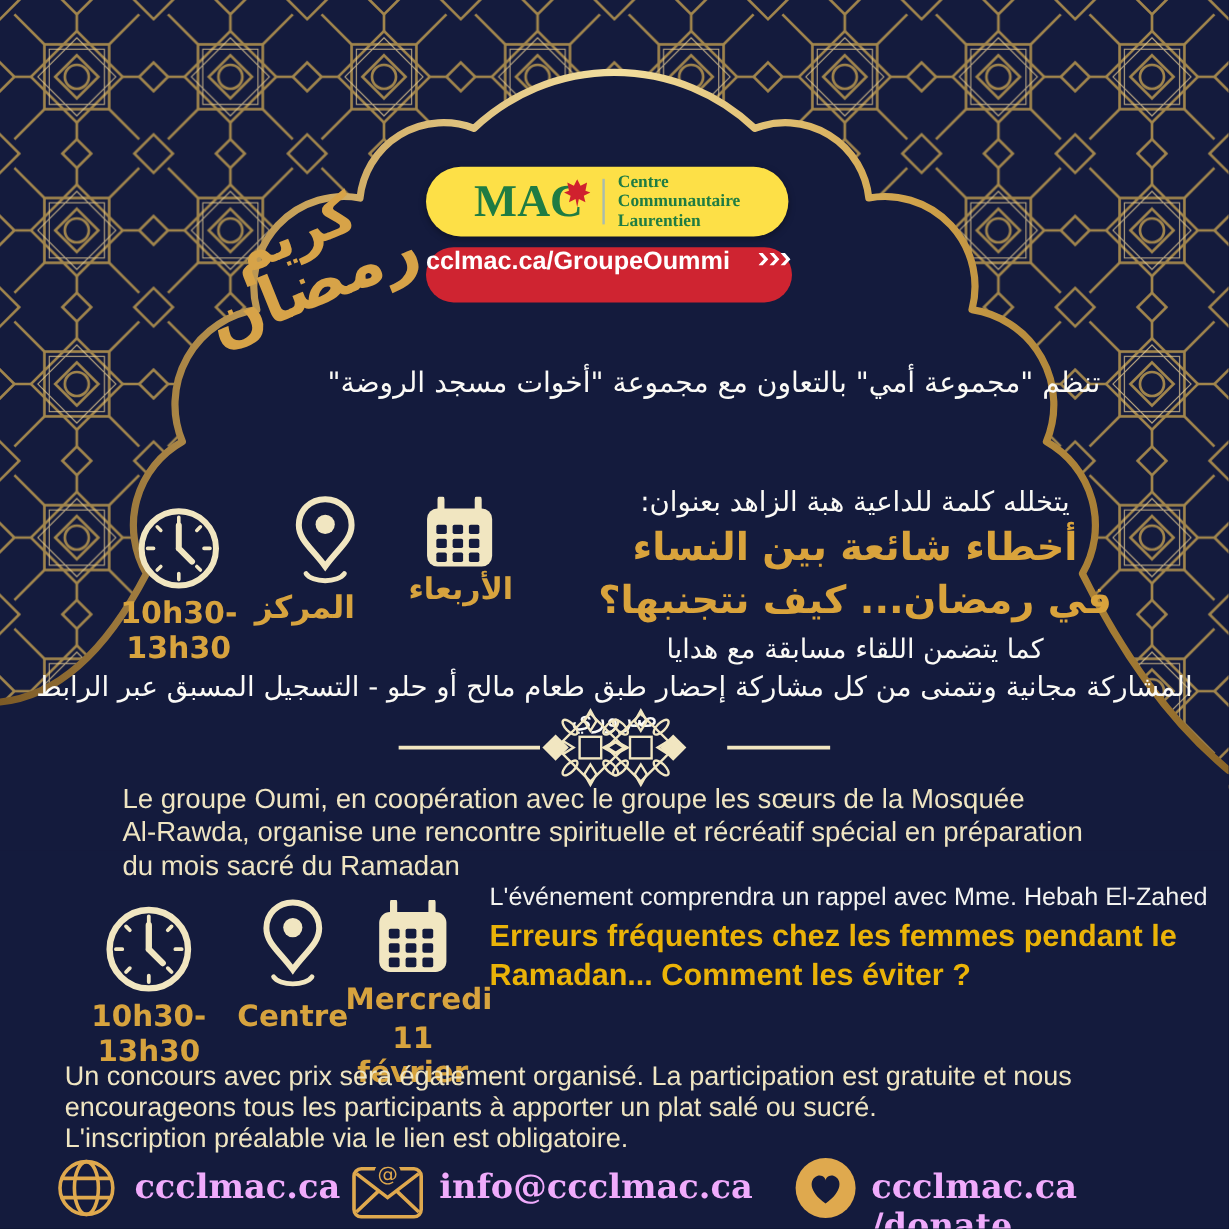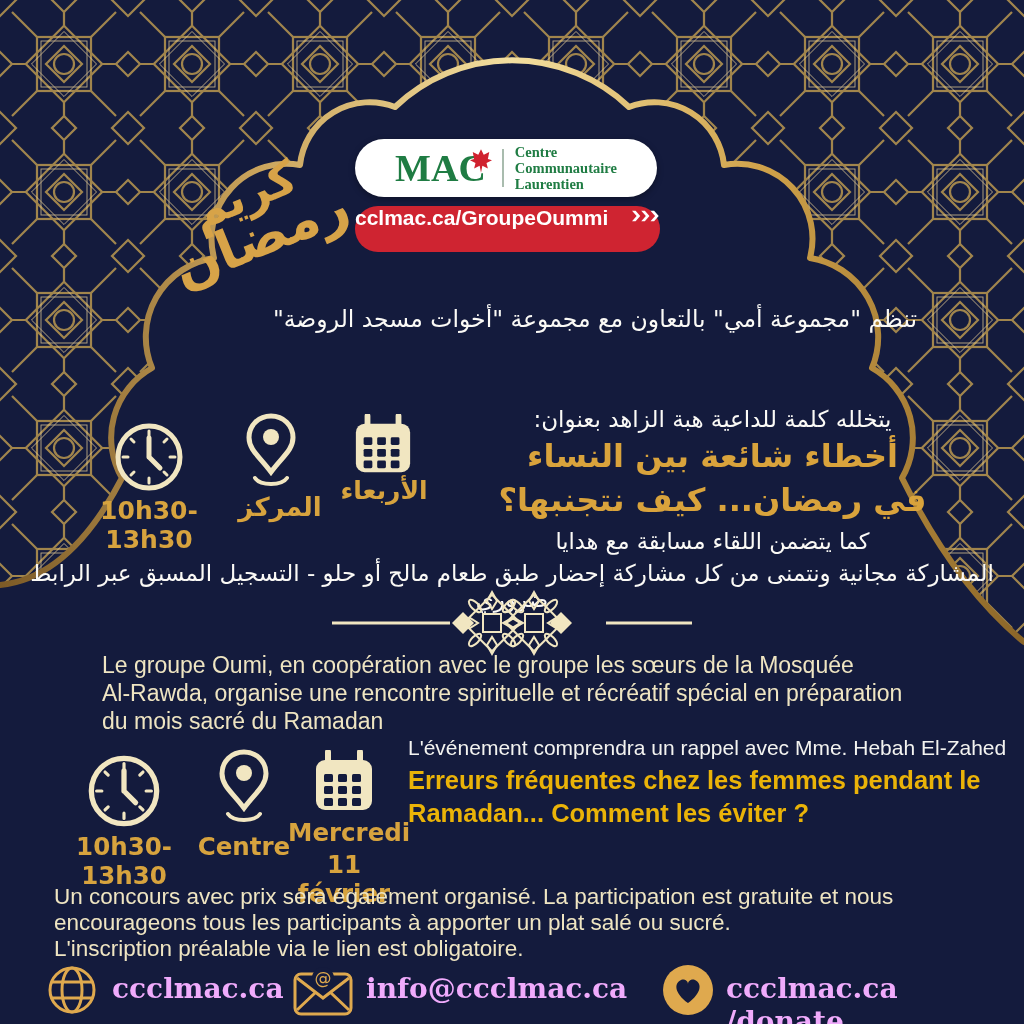--- a/index.html
+++ b/index.html
@@ -3,21 +3,21 @@
 <meta charset="utf-8">
 <style>
   html,body{margin:0;padding:0;background:#0d1330;}
   #canvas{position:relative;width:1024px;height:1024px;background:#141b3d;overflow:hidden;
           font-family:"DejaVu Sans",sans-serif;}
   .abs{position:absolute;}
   .cream{color:#efe5c2;}
   .white{color:#fbfaf6;}
   .center{text-align:center;}
   .rtl{direction:rtl;unicode-bidi:plaintext;}
-  .mac-pill{background:#ffffff;border-radius:30px;display:flex;align-items:center;justify-content:center;
+  .mac-pill{background:#fde047;border-radius:30px;display:flex;align-items:center;justify-content:center;
             box-shadow:0 2px 6px rgba(0,0,0,.35);}
   .mac-brand{font-family:"Liberation Serif",serif;font-weight:bold;font-size:38px;color:#1f7c43;
              letter-spacing:0px;position:relative;line-height:1;}
   .mac-divider{width:2px;height:38px;background:#a9bcae;margin:0 11px 0 16px;}
   .mac-org{font-family:"Liberation Serif",serif;font-weight:bold;font-size:14.5px;color:#1f7c43;line-height:1.12;}
   .red-pill{background:#cf2431;border-radius:24px;display:flex;align-items:flex-start;justify-content:center;gap:24px;}
   .red-pill-label{font-family:"Liberation Sans",sans-serif;font-weight:bold;font-size:21px;color:#ffffff;}
   .callig{transform:rotate(-22deg);color:#d7a348;text-align:center;line-height:.92;font-weight:bold;}
   .callig .l1{font-size:46px;}
   .callig .l2{font-size:54px;letter-spacing:2px;}
@@ -118,21 +118,21 @@
     </g>
     <path d="M37 37 L37 18 M37 37 L48 48" stroke="#f1e6c1" stroke-width="5" stroke-linecap="round"></path>
   </svg>
   <div class="abs detail-label center" style="left:68px;top:496px;width:162px;font-size:25px">10h30-13h30</div>
 
   <svg class="abs" style="left:243px;top:412px" width="56" height="80" viewBox="0 0 56 80">
     <path d="M28 4 C15.5 4 6 13.5 6 25.5 C6 38 17 45 28 60 C39 45 50 38 50 25.5 C50 13.5 40.5 4 28 4 Z" fill="none" stroke="#f1e6c1" stroke-width="5"></path>
     <circle cx="28" cy="25" r="8" fill="#f1e6c1"></circle>
     <path d="M12 66 A 17 9 0 0 0 44 66" fill="none" stroke="#f1e6c1" stroke-width="4" stroke-linecap="round"></path>
   </svg>
-  <div class="abs rtl detail-label center" style="left:220px;top:492px;width:120px;font-size:26px">المركز</div>
+  <div class="abs rtl detail-label center" style="left:194px;top:492px;width:120px;font-size:26px">المركز</div>
 
   <svg class="abs" style="left:352px;top:414px" width="62" height="62" viewBox="0 0 64 64">
     <path d="M16 2 V14 M48 2 V14" stroke="#f1e6c1" stroke-width="6" stroke-linecap="round"></path>
     <rect x="4" y="10" width="56" height="50" rx="9" fill="#f1e6c1"></rect>
     <g fill="#141b3d">
       <rect x="12" y="24" width="9" height="8" rx="1.5"></rect>
         <rect x="26" y="24" width="9" height="8" rx="1.5"></rect>
         <rect x="40" y="24" width="9" height="8" rx="1.5"></rect>
       <rect x="12" y="36" width="9" height="8" rx="1.5"></rect>
         <rect x="26" y="36" width="9" height="8" rx="1.5"></rect>

